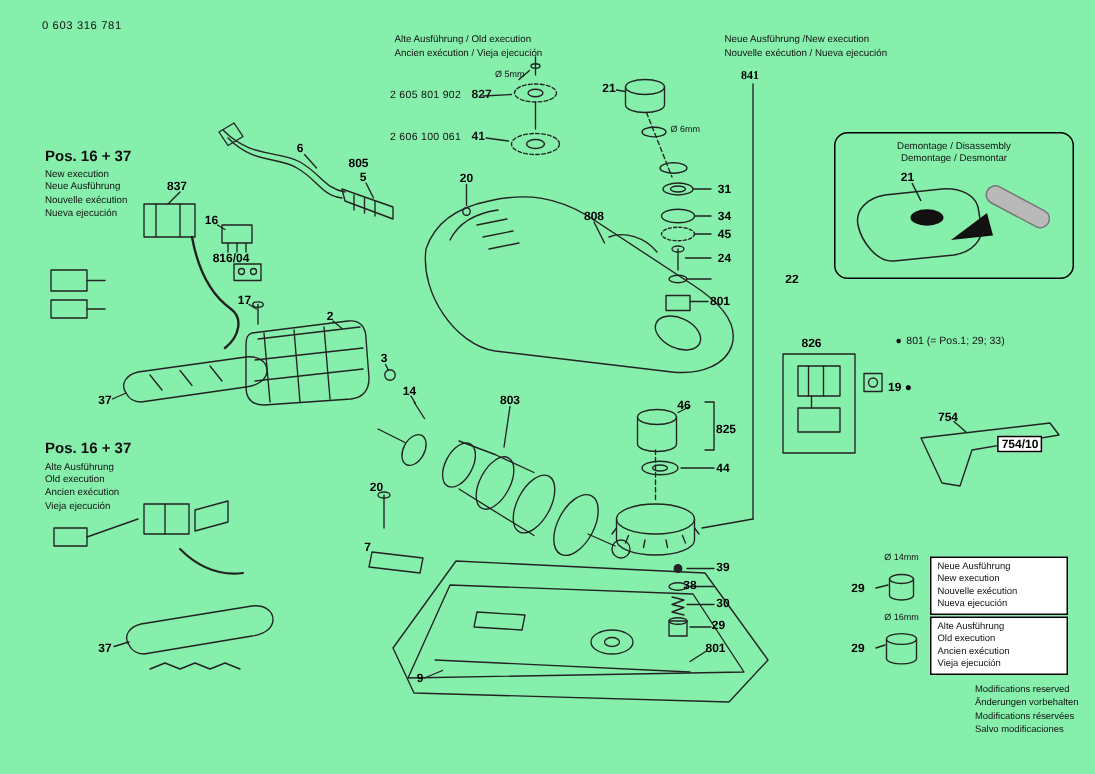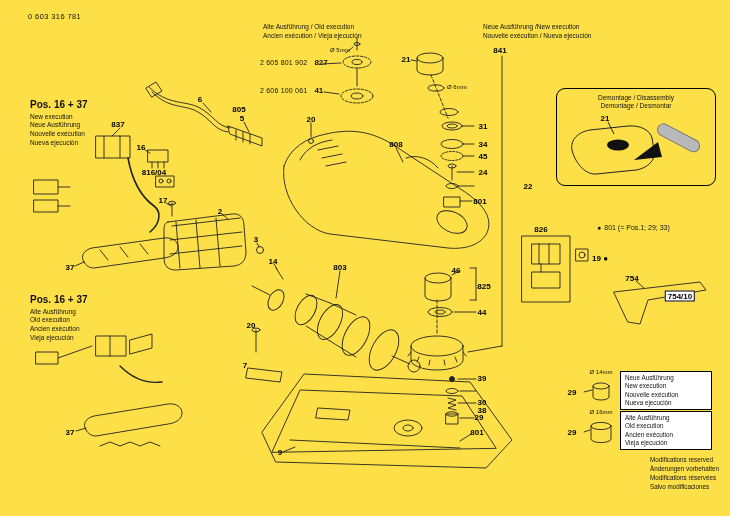--- a/index.html
+++ b/index.html
@@ -1,18 +1,18 @@
 <!DOCTYPE html>
 <html><head>
 <meta charset="utf-8">
 <style>
   * { margin:0; padding:0; box-sizing:border-box; }
   html,body { background:#e9e9e9; }
   body { font-family:"Liberation Sans", sans-serif; }
-  .page { position:relative; width:730px; height:516px; background:#fde047; color:#111; overflow:hidden; margin:0 auto; }
+  .page { position:relative; width:730px; height:516px; background:#86efac; color:#111; overflow:hidden; margin:0 auto; }
   .page > svg { position:absolute; left:0; top:0; }
 
   .callout { position:absolute; transform:translate(-50%,-50%); font-size:8px; font-weight:600; color:#000; white-space:nowrap; background:transparent; }
   .callout.boxed { border:1px solid #000; padding:0 2px; background:#fff; }
 
   .partnum { position:absolute; left:28px; top:12px; font-size:7.5px; letter-spacing:.4px; }
 
   .stampbox { position:absolute; left:28px; top:40px; display:flex; align-items:stretch; height:21px; border:1px solid #000; background:#fff; }
   .stamp-left { display:flex; flex-direction:column; justify-content:center; padding:0 3px; font-size:5.5px; line-height:1.25; border-right:1px solid #000; }
   .stamp-date { display:flex; align-items:center; padding:0 4px; font-size:7px; border-right:1px solid #000; }
@@ -21,21 +21,21 @@
   .tb { position:absolute; font-size:6.5px; line-height:1.35; white-space:nowrap; }
   .tb-title { font-weight:bold; font-size:10px; margin-bottom:1px; }
   .old-top { left:263px; top:23px; }
   .new-top { left:483px; top:23px; }
   .left-new { left:30px; top:98px; }
   .left-old { left:30px; top:293px; }
 
   .dia { position:absolute; font-size:6px; white-space:nowrap; }
   .dia.center { transform:translateX(-50%); }
 
-  .order-row { position:absolute; display:flex; align-items:center; gap:7px; }
+  .order-row { position:absolute; display:flex; align-items:flex-end; gap:7px; }
   .ordnum { font-size:7px; letter-spacing:.2px; }
   .ordpos { font-size:8px; font-weight:600; }
 
   .demo-box { position:absolute; left:556px; top:88px; width:160px; height:98px; border:1.4px solid #000; border-radius:9px; padding-top:5px; text-align:center; background:transparent; }
   .demo-line { font-size:6.5px; line-height:1.3; }
 
   .refnote { position:absolute; left:597px; top:224px; font-size:7px; display:flex; gap:3px; align-items:center; white-space:nowrap; }
   .bullet { font-size:7px; }
 
   .legend-box { position:absolute; width:92px; border:1px solid #000; padding:2px 4px; font-size:6.3px; line-height:1.32; background:#fff; }
@@ -366,27 +366,27 @@
       <span class="callout" style="left: 456px; top: 270px;">46</span>
       <span class="callout" style="left: 484px; top: 286px;">825</span>
       <span class="callout" style="left: 482px; top: 312px;">44</span>
       <span class="callout" style="left: 406px; top: 59px;">21</span>
       <span class="callout" style="left: 483px; top: 126px;">31</span>
       <span class="callout" style="left: 483px; top: 144px;">34</span>
       <span class="callout" style="left: 483px; top: 156px;">45</span>
       <span class="callout" style="left: 483px; top: 172px;">24</span>
       <span class="callout" style="left: 483px; top: 186px; margin-left: 45px;">22</span>
       <span class="callout" style="left: 480px; top: 201px;">801</span>
-      <span class="callout" style="left: 500px; top: 50px;">841</span>
+      <span class="callout" style="left: 500px; top: 50px; font-family: Liberation Serif, serif;">841</span>
       <span class="callout" style="left: 251px; top: 325px;">20</span>
       <span class="callout" style="left: 245px; top: 365px;">7</span>
       <span class="callout" style="left: 70px; top: 432px;">37</span>
       <span class="callout" style="left: 280px; top: 452px;">9</span>
       <span class="callout" style="left: 482px; top: 378px;">39</span>
-      <span class="callout" style="left: 482px; top: 390px; margin-top: 20px;">38</span>
+      <span class="callout" style="left: 460px; top: 390px;">38</span>
       <span class="callout" style="left: 482px; top: 402px;">30</span>
       <span class="callout" style="left: 479px; top: 417px;">29</span>
       <span class="callout" style="left: 477px; top: 432px;">801</span>
       <span class="callout" style="left: 541px; top: 229px;">826</span>
       <span class="callout" style="left: 600px; top: 258px;">19 ●</span>
       <span class="callout" style="left: 632px; top: 278px;">754</span>
       <span class="callout boxed" style="left: 680px; top: 296px;">754/10</span>
     </div>
 </div>
 

